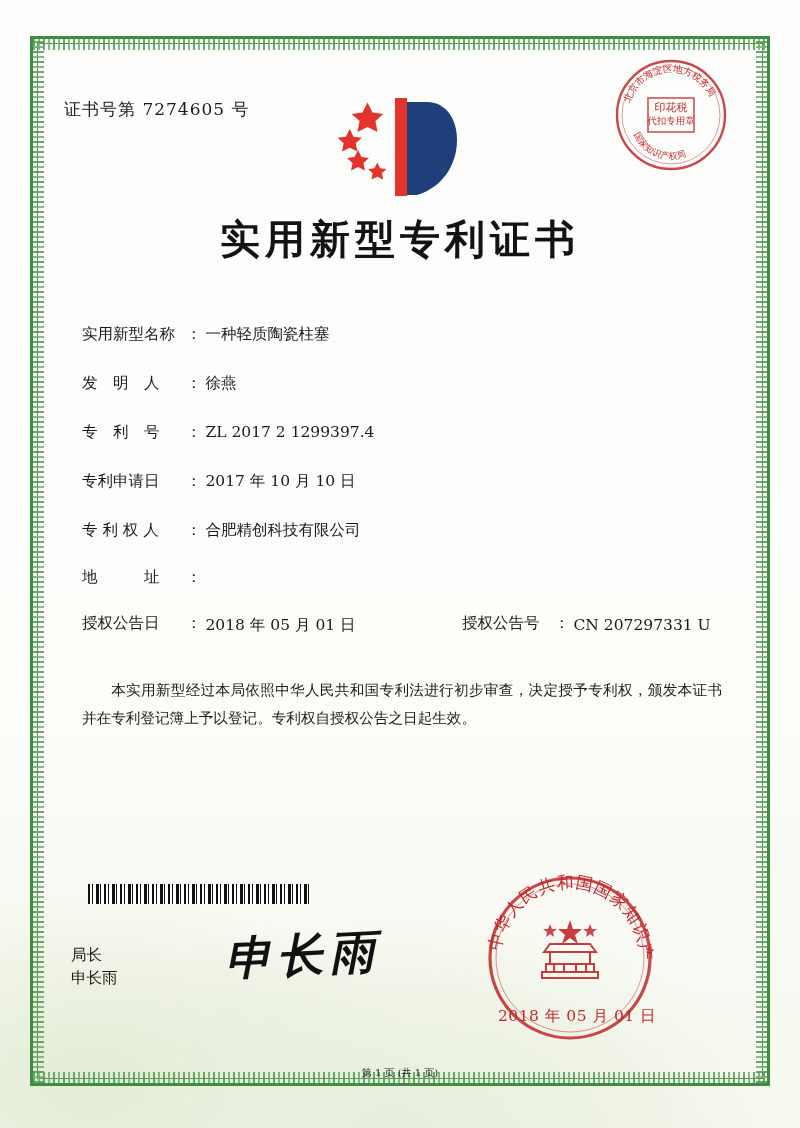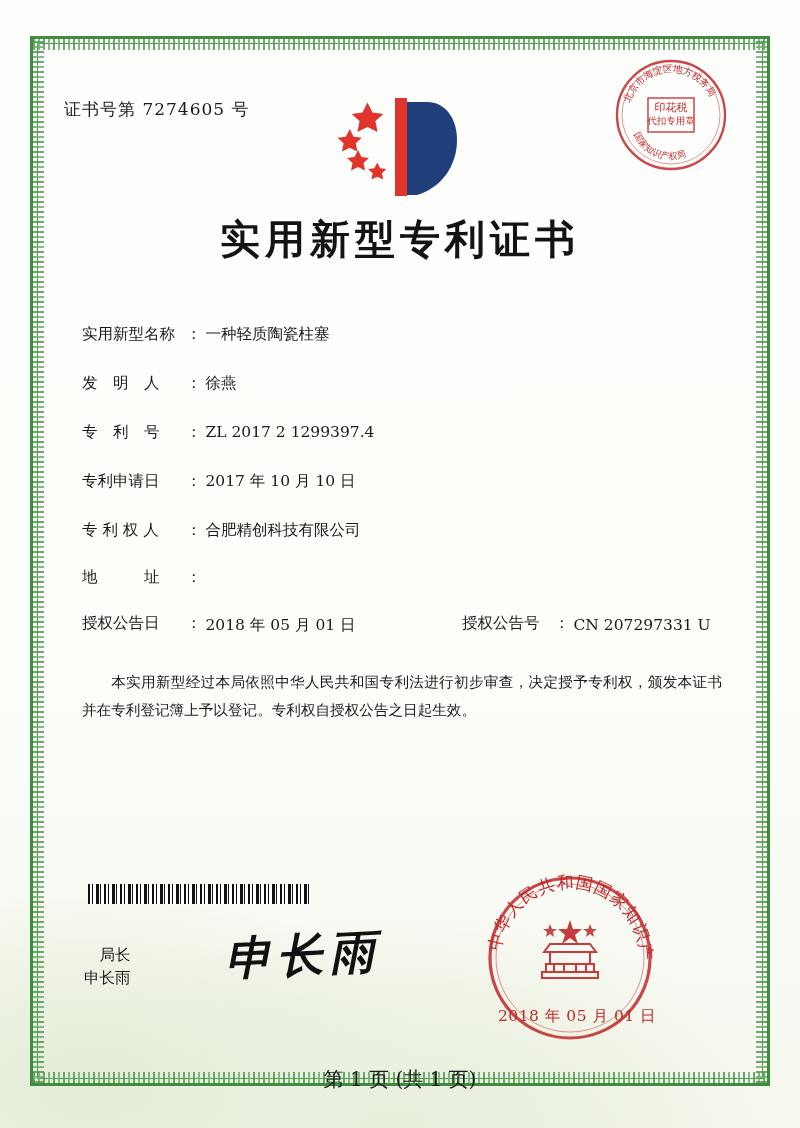--- a/index.html
+++ b/index.html
@@ -154,46 +154,45 @@
     left: 82px;
     top: 660px;
     width: 640px;
     font-family: "DejaVu Serif", "Liberation Serif", serif;
     font-size: 14.6px;
     line-height: 1.95;
     color: #1a1a1a;
     text-align: justify;
   }
   .body-text p {
-    margin: 8px 0 2px 0;
+    margin: 16px 0 2px 0;
     text-indent: 2em;
   }
 
   .barcode {
     position: absolute;
     left: 88px;
     top: 884px;
     width: 222px;
     height: 20px;
     background-image: repeating-linear-gradient(90deg,
       #111 0px, #111 2px, #fff 2px, #fff 4px,
       #111 4px, #111 5px, #fff 5px, #fff 8px,
       #111 8px, #111 11px, #fff 11px, #fff 12px,
       #111 12px, #111 13px, #fff 13px, #fff 16px);
   }
 
   .signature-block {
     position: absolute;
-    left: 84px;
+    left: 71px;
     top: 944px;
     font-family: "DejaVu Serif", "Liberation Serif", serif;
     font-size: 15.5px;
     line-height: 1.5;
     color: #1a1a1a;
-    text-align: right;
   }
 
   .handwriting {
     position: absolute;
     left: 225px;
     top: 925px;
     font-family: "DejaVu Serif", "Liberation Serif", serif;
     font-size: 46px;
     font-style: italic;
     font-weight: bold;
@@ -219,21 +218,21 @@
     color: #c0282a;
     letter-spacing: 0.5px;
   }
 
   .footer {
     position: absolute;
     left: 0; right: 0;
     top: 1066px;
     text-align: center;
     font-family: "DejaVu Serif", "Liberation Serif", serif;
-    font-size: 20px;
+    font-size: 10px;
     color: #1a1a1a;
   }
 </style>
 </head>
 <body>
 
 <div class="page">
 
   <div class="border-outer"></div>
   <div class="border-inner"></div>

